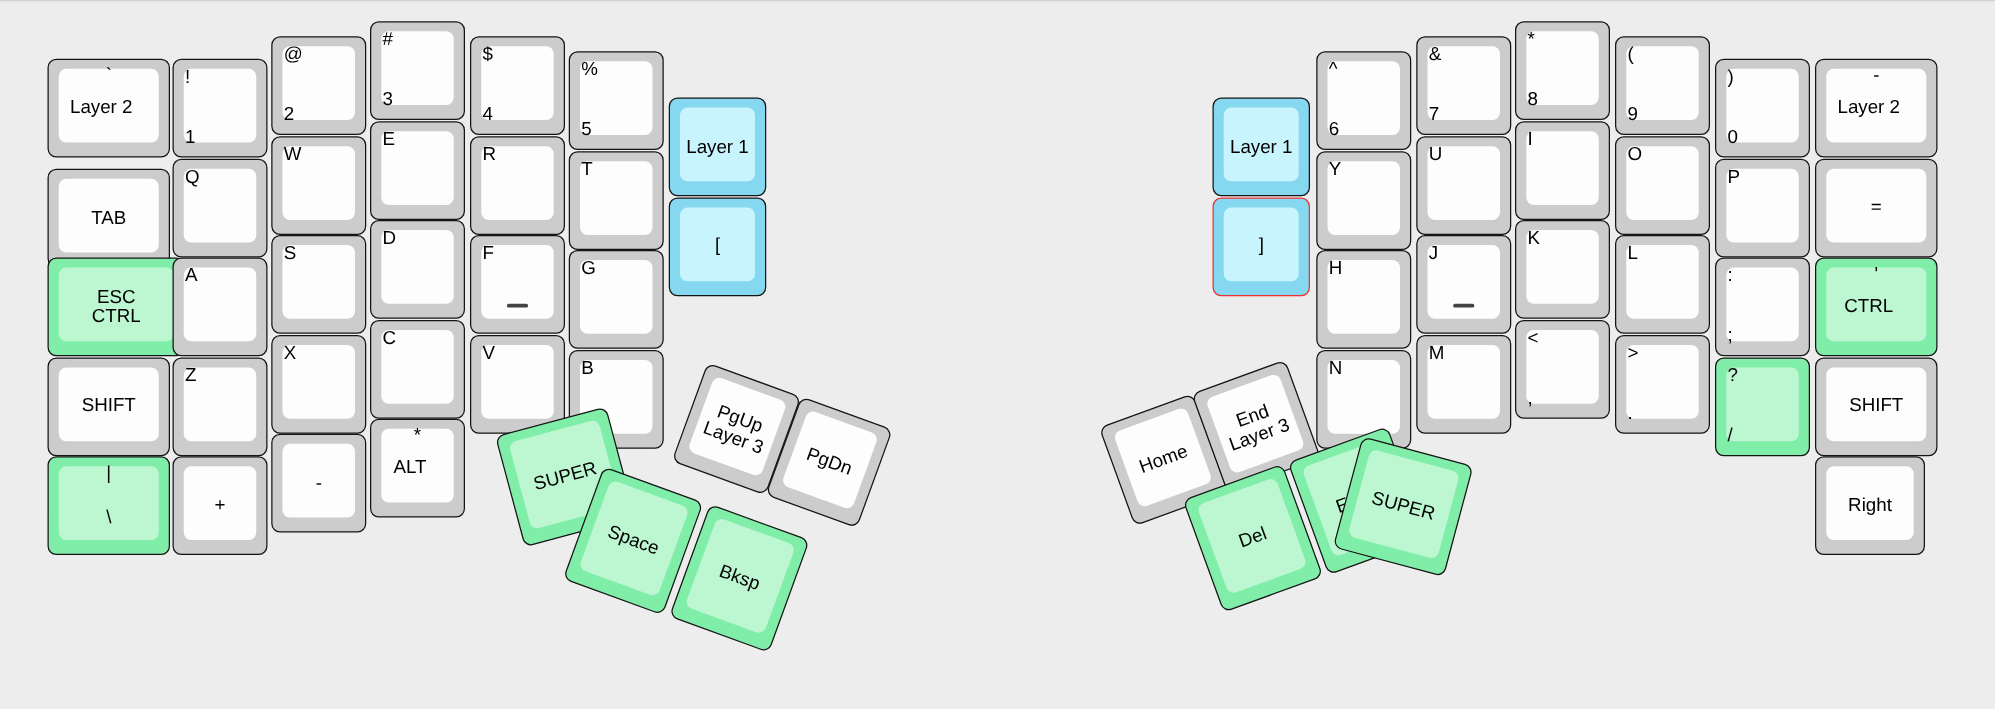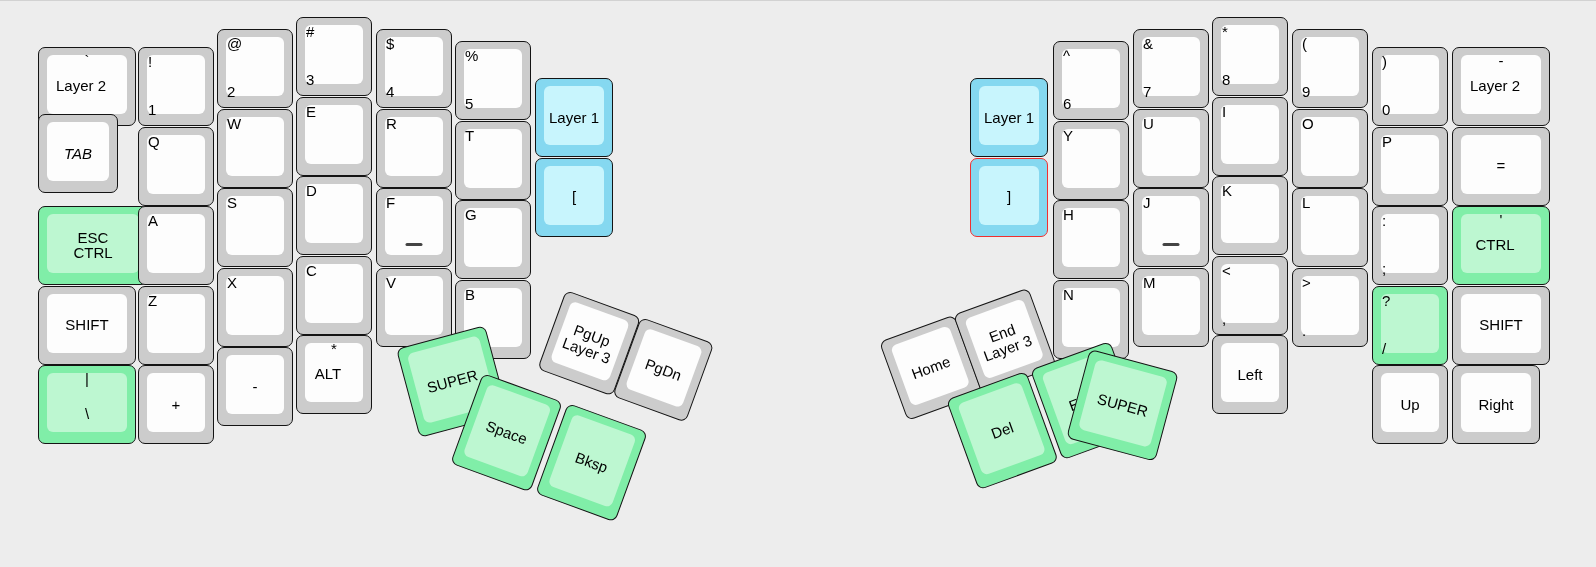--- a/index.html
+++ b/index.html
@@ -67,21 +67,21 @@
 </head>
 <body>
 
 <div id="board">
     <div></div>
     <div class="key" style="left: 38px; top: 46px; width: 98px; height: 79px;">
       <div class="cap"></div>
       <span class="lg topc">`</span>
       <span class="lg midc">Layer 2</span>
     </div>
-    <div class="key" style="left: 38px; top: 113px; width: 80px; height: 79px; font-style: italic;">
+    <div class="key" style="left: 38px; top: 134px; width: 98px; height: 79px;">
       <div class="cap"></div>
       <span class="lg ctr">TAB</span>
     </div>
     <div class="key k-green" style="left: 38px; top: 205px; width: 110px; height: 79px;">
       <div class="cap"></div>
       <span class="lg ctr">ESC
 CTRL</span>
     </div>
     <div class="key" style="left: 38px; top: 284.5px; width: 98px; height: 79px;">
       <div class="cap"></div>
@@ -263,24 +263,20 @@
     </div>
     <div class="key" style="left: 1212px; top: 175px; width: 76px; height: 79px;">
       <div class="cap"></div>
       <span class="lg tl">K</span>
     </div>
     <div class="key" style="left: 1212px; top: 254.5px; width: 76px; height: 79px;">
       <div class="cap"></div>
       <span class="lg tl">&lt;</span>
       <span class="lg bl">,</span>
     </div>
-    <div class="key" style="left: 1212px; top: 334px; width: 76px; height: 79px;">
-      <div class="cap"></div>
-      <span class="lg ctr">Left</span>
-    </div>
     <div></div>
     <div class="key" style="left: 1292px; top: 28px; width: 76px; height: 79px;">
       <div class="cap"></div>
       <span class="lg tl">(</span>
       <span class="lg bl">9</span>
     </div>
     <div class="key" style="left: 1292px; top: 107.5px; width: 76px; height: 79px;">
       <div class="cap"></div>
       <span class="lg tl">O</span>
     </div>
@@ -306,24 +302,20 @@
     <div class="key" style="left: 1372px; top: 205px; width: 76px; height: 79px;">
       <div class="cap"></div>
       <span class="lg tl">:</span>
       <span class="lg bl">;</span>
     </div>
     <div class="key k-green" style="left: 1372px; top: 284.5px; width: 76px; height: 79px;">
       <div class="cap"></div>
       <span class="lg tl">?</span>
       <span class="lg bl">/</span>
     </div>
-    <div class="key" style="left: 1372px; top: 364px; width: 76px; height: 79px;">
-      <div class="cap"></div>
-      <span class="lg ctr">Up</span>
-    </div>
     <div></div>
     <div class="key" style="left: 1452px; top: 46px; width: 98px; height: 79px;">
       <div class="cap"></div>
       <span class="lg topc">-</span>
       <span class="lg midc">Layer 2</span>
     </div>
     <div class="key" style="left: 1452px; top: 125.5px; width: 98px; height: 79px;">
       <div class="cap"></div>
       <span class="lg ctr">=</span>
     </div>

